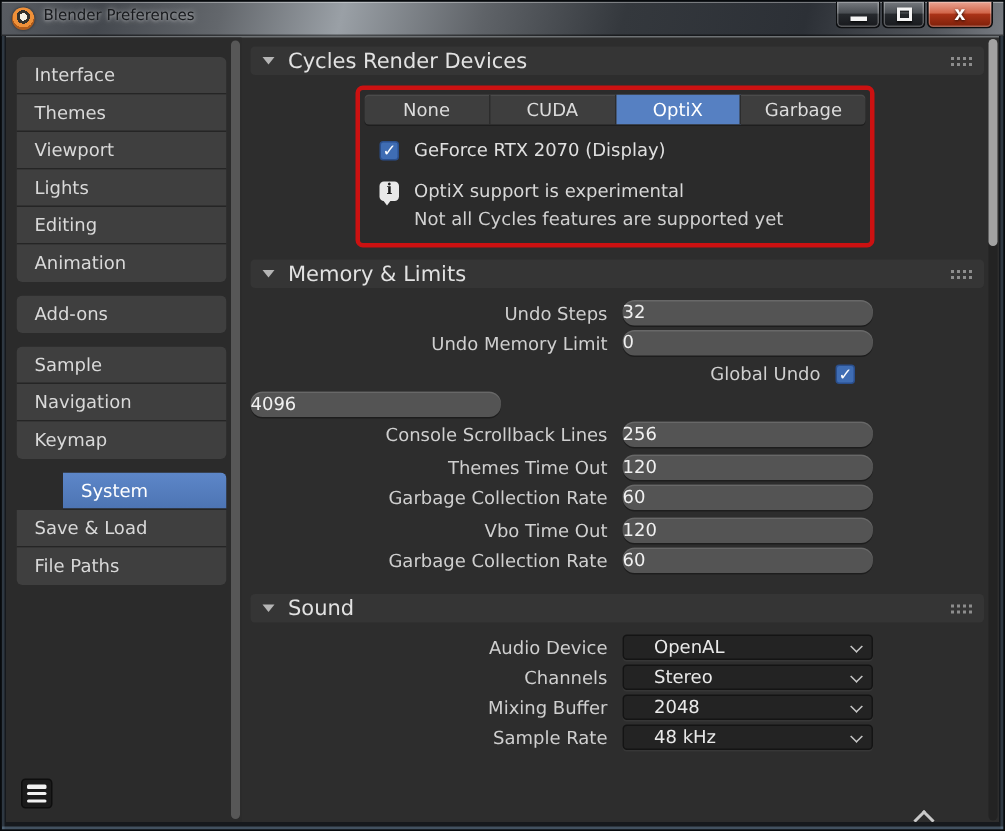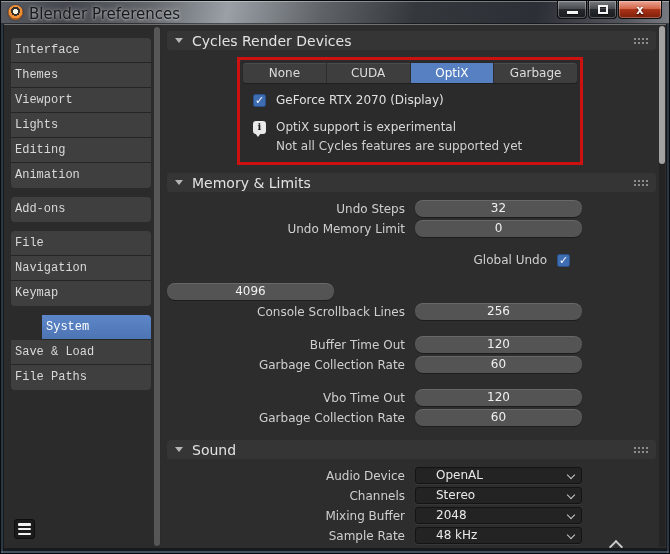--- a/index.html
+++ b/index.html
@@ -10,21 +10,21 @@
             border:1px solid #070a0d; overflow:hidden;
             box-shadow: inset 0 -2px 0 rgba(120,150,180,.45), inset 2px 0 0 rgba(120,150,180,.25), inset -2px 0 0 rgba(120,150,180,.25); }
 
   
   .titlebar { position:relative; height:23px; width:100%;
     background: linear-gradient(104deg,#585c62 0%,#44484e 10%,#63676c 22%,#9aa0a6 34%,#5f6368 48%,#34383d 62%,#2c3036 80%,#53575d 93%,#787c82 100%);
     box-shadow: inset 0 1px 0 rgba(255,255,255,.35), inset 0 -1px 0 rgba(0,0,0,.5); }
   .app-icon { position:absolute; left:7px; top:4px; width:15px; height:15px; border-radius:50%;
     background: radial-gradient(circle at 50% 42%, #f7f3e6 0 2.5px, #35322c 2.5px 4.5px, #ef9038 4.5px 7px, #b05c1b 7px); 
     box-shadow:0 0 2px rgba(0,0,0,.6); }
-  .title-text { position:absolute; left:28px; top:4px; color:#17191c; font-size:15px;
+  .title-text { position:absolute; left:28px; top:4px; color:#17191c; font-size:10px;
     text-shadow:0 0 4px rgba(255,255,255,.55), 0 1px 2px rgba(255,255,255,.35); }
   .win-controls { position:absolute; top:0; right:7px; display:flex; }
   .win-btn { height:18px; border:1px solid #0c0e10; border-top:none; border-radius:0 0 4px 4px;
     background:linear-gradient(#777b80 0%, #4a4e53 45%, #26292d 50%, #17191d 100%);
     box-shadow: inset 0 0 0 1px rgba(255,255,255,.28); position:relative; margin-left:1px; }
   .win-btn.min { width:30px; } .win-btn.max { width:29px; } 
   .win-btn.close { width:44px;
     background:linear-gradient(#eba695 0%, #d2664a 45%, #aa3318 50%, #7d1f09 100%); }
   .glyph-min { position:absolute; left:9px; top:10px; width:11px; height:3px; background:#f4f4f4;
     box-shadow:0 1px 1px rgba(0,0,0,.7); }
@@ -37,22 +37,22 @@
   
   .content { position:absolute; top:23px; left:3px; right:3px; bottom:5px; background:#2d2d2d;
     border-top:1px solid #6e7275; display:flex; }
 
   
   .sidebar { position:relative; width:157px; background:#2b2b2b; flex:none; }
   .side-scroll { position:absolute; top:2px; bottom:2px; right:1px; width:6px;
     background:#575757; border-radius:3px; }
   .nav { padding:13px 10px 0 7px; }
   .nav-group { margin-bottom:9px; border-radius:4px; overflow:hidden; }
-  .nav-item { height:25px; line-height:25px; padding-left:4px; background:#3f3f3f;
-    color:#d9d9d9; border-bottom:1px solid #252525; cursor:default;font-family:Liberation Mono, monospace; }
+  .nav-item { height:25px; line-height:25px; padding-left:12px; background:#3f3f3f;
+    color:#d9d9d9; border-bottom:1px solid #252525; cursor:default; }
   .nav-group .nav-item:last-child { border-bottom:none; }
   .nav-item.active { background:linear-gradient(#5d87c9,#4d74b3); color:#ffffff;margin-left:31px; }
   .burger { position:absolute; left:10px; bottom:9px; width:21px; height:20px; background:#1b1b1b;
     border-radius:3px; border:1px solid #0e0e0e; padding:3px 3px; display:flex; flex-direction:column; justify-content:space-between; }
   .burger i { display:block; height:2.5px; background:#f2f2f2; border-radius:1px; }
 
   
   .main { position:relative; flex:1; padding:6px 10px 0 6px; overflow:hidden; }
   .main-scroll { position:absolute; top:1px; bottom:1px; right:1px; width:6px; background:#232323; border-radius:3px; }
   .main-scroll .thumb { position:absolute; top:0; left:0; right:0; height:138px; background:#a2a2a2; border-radius:3px; }
@@ -60,21 +60,21 @@
   .panel-header { height:19px; background:#353535; border-radius:3px; display:flex; align-items:center;
     padding:0 8px; color:#e2e2e2; }
   .panel-header .tri { width:0; height:0; border-left:4px solid transparent; border-right:4px solid transparent;
     border-top:5px solid #b5b5b5; margin-right:9px; }
   .panel-header .ptitle { font-size:14px; }
   .dots { margin-left:auto; width:14px; height:6px; position:relative; }
   .dots::before { content:""; position:absolute; left:0; top:0; width:2px; height:2px; background:#8d8d8d;
     box-shadow:4px 0 #8d8d8d, 8px 0 #8d8d8d, 12px 0 #8d8d8d, 0 4px #8d8d8d, 4px 4px #8d8d8d, 8px 4px #8d8d8d, 12px 4px #8d8d8d; }
 
   
-  .red-box { margin:7px 0 0 70px; width:346px; border:3px solid #cc1111; border-radius:0;
+  .red-box { margin:7px 0 0 70px; width:346px; border:3px solid #cc1111; border-radius:5px;
     padding:3px 3px 9px 3px; background:#2b2b2b; }
   .seg-tabs { display:flex; height:20px; border-radius:3px; overflow:hidden; background:#3e3e3e;
     box-shadow: inset 0 1px 0 rgba(255,255,255,.07), 0 1px 0 rgba(0,0,0,.3); }
   .seg-tab { flex:1; text-align:center; line-height:20px; color:#dcdcdc; border-right:1px solid #2c2c2c; }
   .seg-tab:last-child { border-right:none; }
   .seg-tab.active { background:#5680c2; color:#ffffff; }
   .device-row { display:flex; align-items:center; margin:10px 0 0 10px; }
   .checkbox { width:13px; height:13px; border-radius:2.5px; background:#3f6db4; border:1px solid #2a4f8d;
     position:relative; flex:none; }
   .checkbox::before { content:"✓"; position:absolute; left:1px; top:-1px; color:#fff; font-size:11px; line-height:13px; }
@@ -86,24 +86,24 @@
   .info-icon::after { content:""; position:absolute; left:2px; bottom:-3px; width:0; height:0;
     border-left:3px solid transparent; border-right:3px solid transparent; border-top:4px solid #e9e9e9; }
   .info-text { margin-left:10px; color:#d8d8d8; }
   .info-note { margin:5px 0 0 33px; color:#d0d0d0; }
 
   
   .sect { margin-top:8px; }
   .sect.sound { margin-top:14px; }
   .rows { margin-top:8px; }
   .row { display:flex; align-items:center; margin-bottom:3px; }
-  .row.gap { margin-top:16px; }
+  .row.gap { margin-top:5px; }
   .row .lbl { flex:0 0 248px; text-align:right; padding-right:10px; color:#cfcfcf; }
   .row.check .lbl { flex-basis:390px; }
-  .num-field { width:167px; height:17px; background:#545454; border-radius:8px; text-align:center;
+  .num-field { width:167px; height:17px; background:#545454; border-radius:8px; text-align:left;
     line-height:17px; color:#f0f0f0; box-shadow: inset 0 1px 0 rgba(255,255,255,.12), 0 1px 0 rgba(0,0,0,.35); }
   .select-field { width:167px; height:17px; background:#232323; border:1px solid #141414; border-radius:3px;
     color:#e9e9e9; line-height:15px; padding-left:20px; position:relative;
     box-shadow:0 1px 0 rgba(255,255,255,.05); }
   .select-field .chev { position:absolute; right:7px; top:4px; width:6px; height:6px;
     border-right:1.6px solid #c9c9c9; border-bottom:1.6px solid #c9c9c9; transform:rotate(45deg); }
   .scroll-up-hint { position:absolute; right:45px; bottom:1px; width:10px; height:7px; }
   .scroll-up-hint::before { content:""; position:absolute; left:0; top:2px; width:8px; height:8px;
     border-left:2px solid #c9c9c9; border-top:2px solid #c9c9c9; transform:rotate(45deg); }
 </style>
@@ -135,21 +135,21 @@
           <div class="nav-item">Themes</div>
           <div class="nav-item">Viewport</div>
           <div class="nav-item">Lights</div>
           <div class="nav-item">Editing</div>
           <div class="nav-item">Animation</div>
         </div>
         <div class="nav-group">
           <div class="nav-item">Add-ons</div>
         </div>
         <div class="nav-group">
-          <div class="nav-item">File</div>
+          <div class="nav-item">Sample</div>
           <div class="nav-item">Navigation</div>
           <div class="nav-item">Keymap</div>
         </div>
         <div class="nav-group">
           <div class="nav-item active">System</div>
           <div class="nav-item">Save &amp; Load</div>
           <div class="nav-item">File Paths</div>
         </div>
       </div>
       <div class="side-scroll"></div>
@@ -206,21 +206,21 @@
             <span class="checkbox"></span>
           </div>
           <div class="row gap">
             <span class="num-field">4096</span>
           </div>
           <div class="row">
             <span class="lbl">Console Scrollback Lines</span>
             <span class="num-field">256</span>
           </div>
           <div class="row gap">
-            <span class="lbl">Buffer Time Out</span>
+            <span class="lbl">Themes Time Out</span>
             <span class="num-field">120</span>
           </div>
           <div class="row">
             <span class="lbl">Garbage Collection Rate</span>
             <span class="num-field">60</span>
           </div>
           <div class="row gap">
             <span class="lbl">Vbo Time Out</span>
             <span class="num-field">120</span>
           </div>

